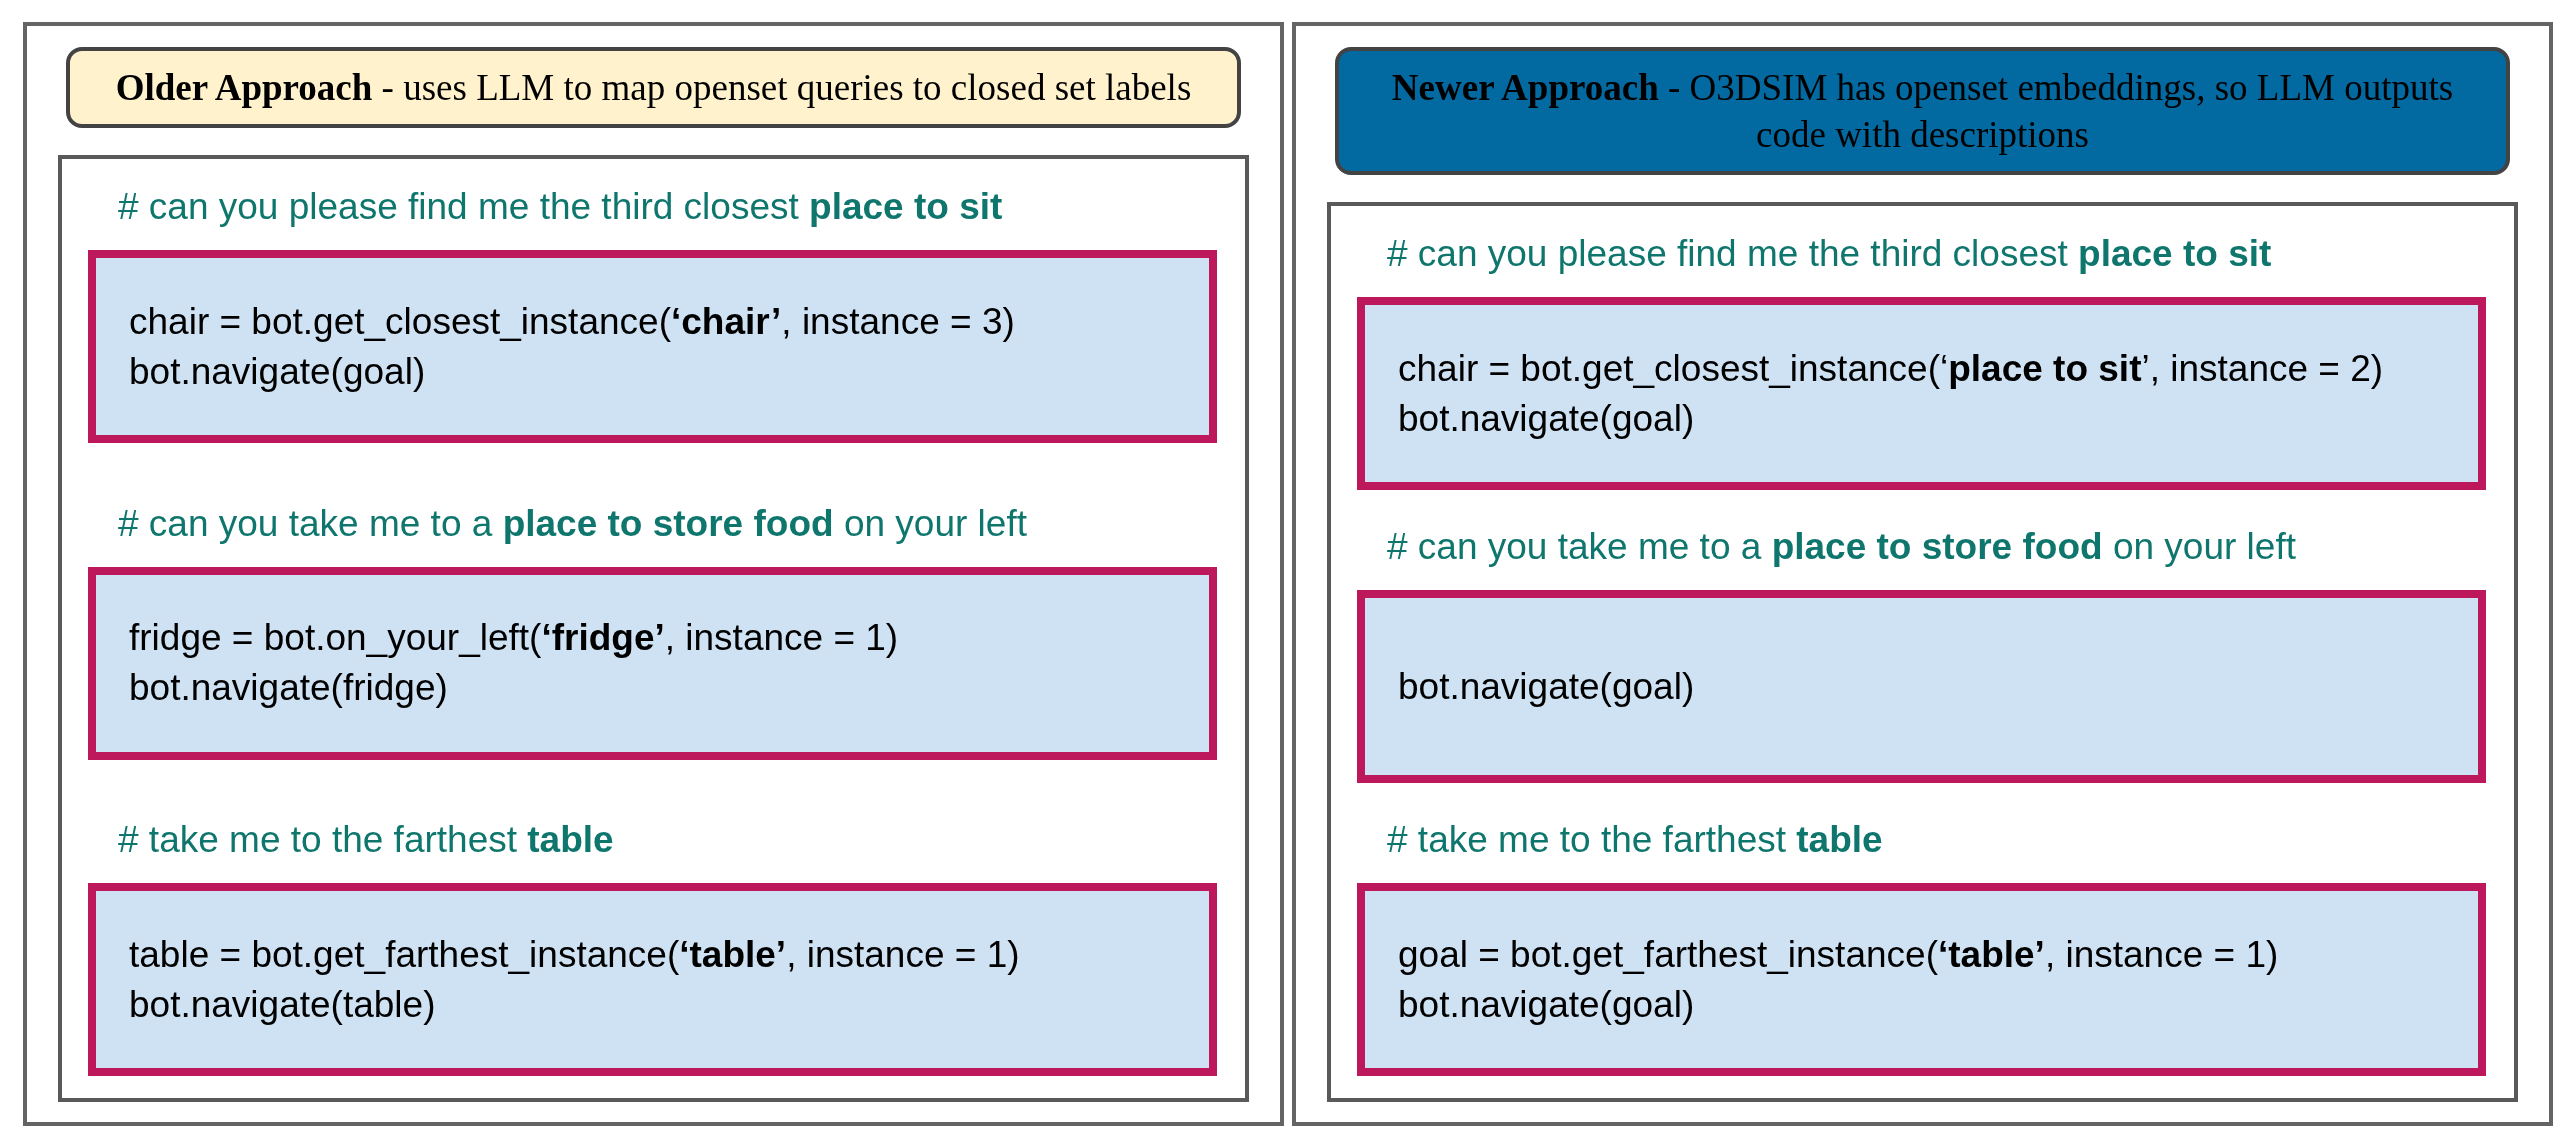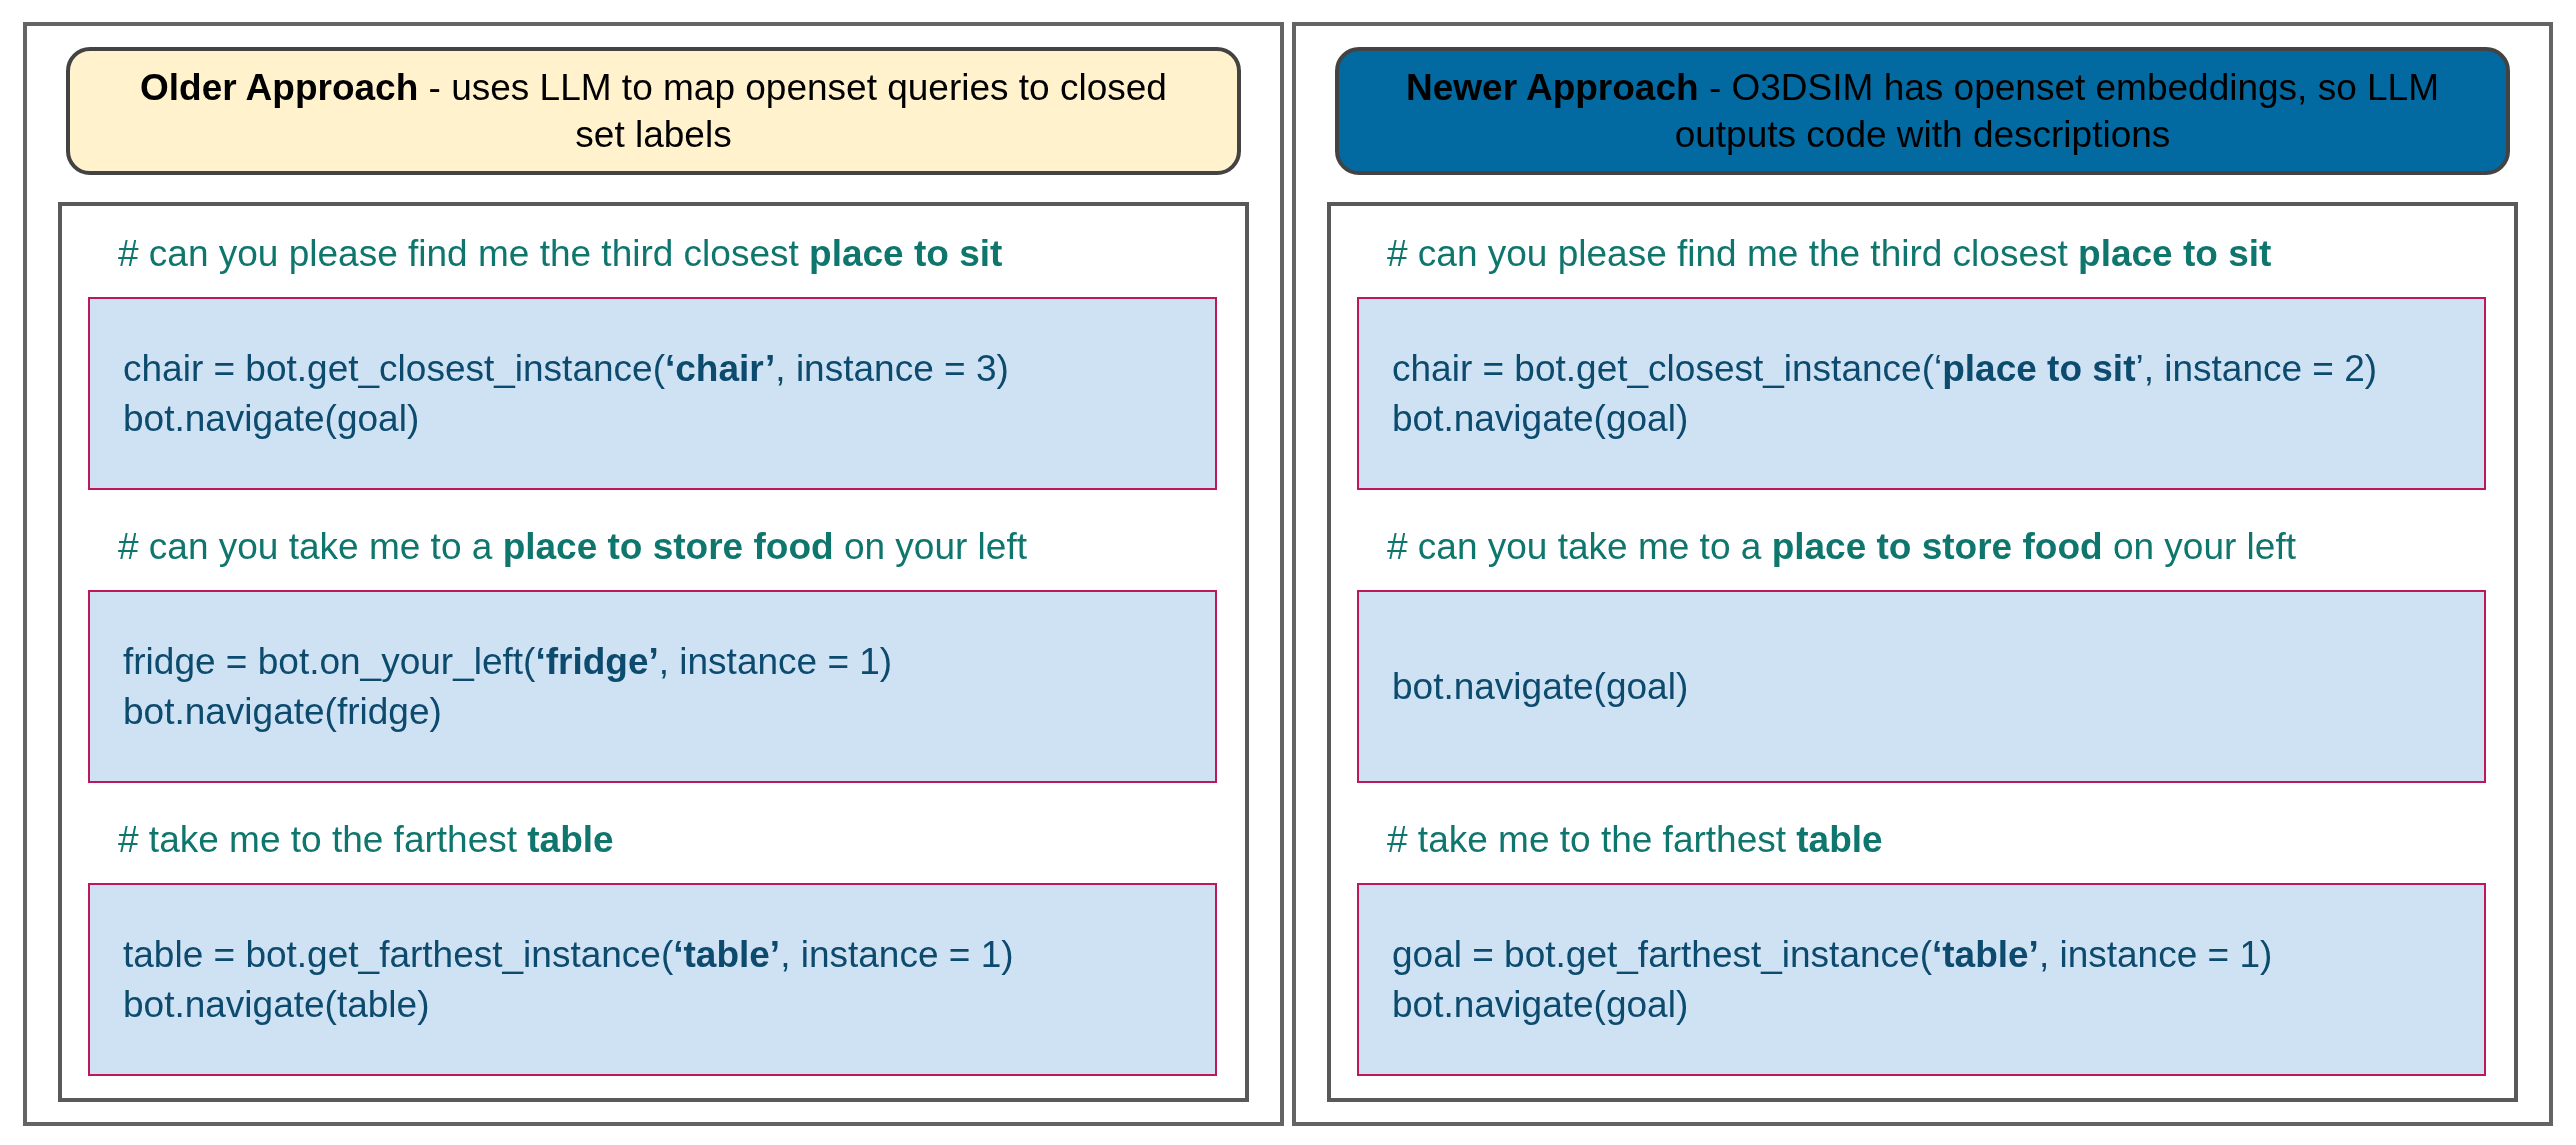--- a/index.html
+++ b/index.html
@@ -22,26 +22,27 @@
     background: #ffffff;
     display: flex;
     flex-direction: column;
     padding: 21px 31px 20px 31px;
   }
 
   .panel-header {
     box-sizing: border-box;
     margin: 0 8px;
     border: 4px solid #434343;
-    border-radius: 24px;
+    border-radius: 16px;
     padding: 13px 45px;
     text-align: center;
     font-size: 37px;
     line-height: 47px;
     color: #000000;
+    font-family: Liberation Serif, serif;
   }
   .panel-header .hdr-title { font-weight: bold; }
 
   .panel-body {
     flex: 1;
     box-sizing: border-box;
     margin-top: 27px;
     border: 4px solid #595959;
     background: #ffffff;
     display: flex;
@@ -55,31 +56,31 @@
   .comment {
     margin: 0 0 22px 30px;
     font-size: 37px;
     line-height: 43px;
     color: #0f766e;
   }
   .comment b { font-weight: bold; }
 
   .code-box {
     box-sizing: border-box;
-    border: 2px solid #be185d;
+    border: 8px solid #be185d;
     background: #CFE2F3;
     height: 193px;
     margin-right: 4px;
     display: flex;
     flex-direction: column;
     justify-content: center;
     padding-left: 33px;
     font-size: 37px;
     line-height: 50px;
-    color: #0c4a6e;
+    color: #000000;
   }
   .code-line b { font-weight: bold; }
 </style>
 </head>
 <body>
 
 <div class="figure">
 
   <section class="panel">
     <div class="panel-header" style="background: rgb(255, 242, 204);">

